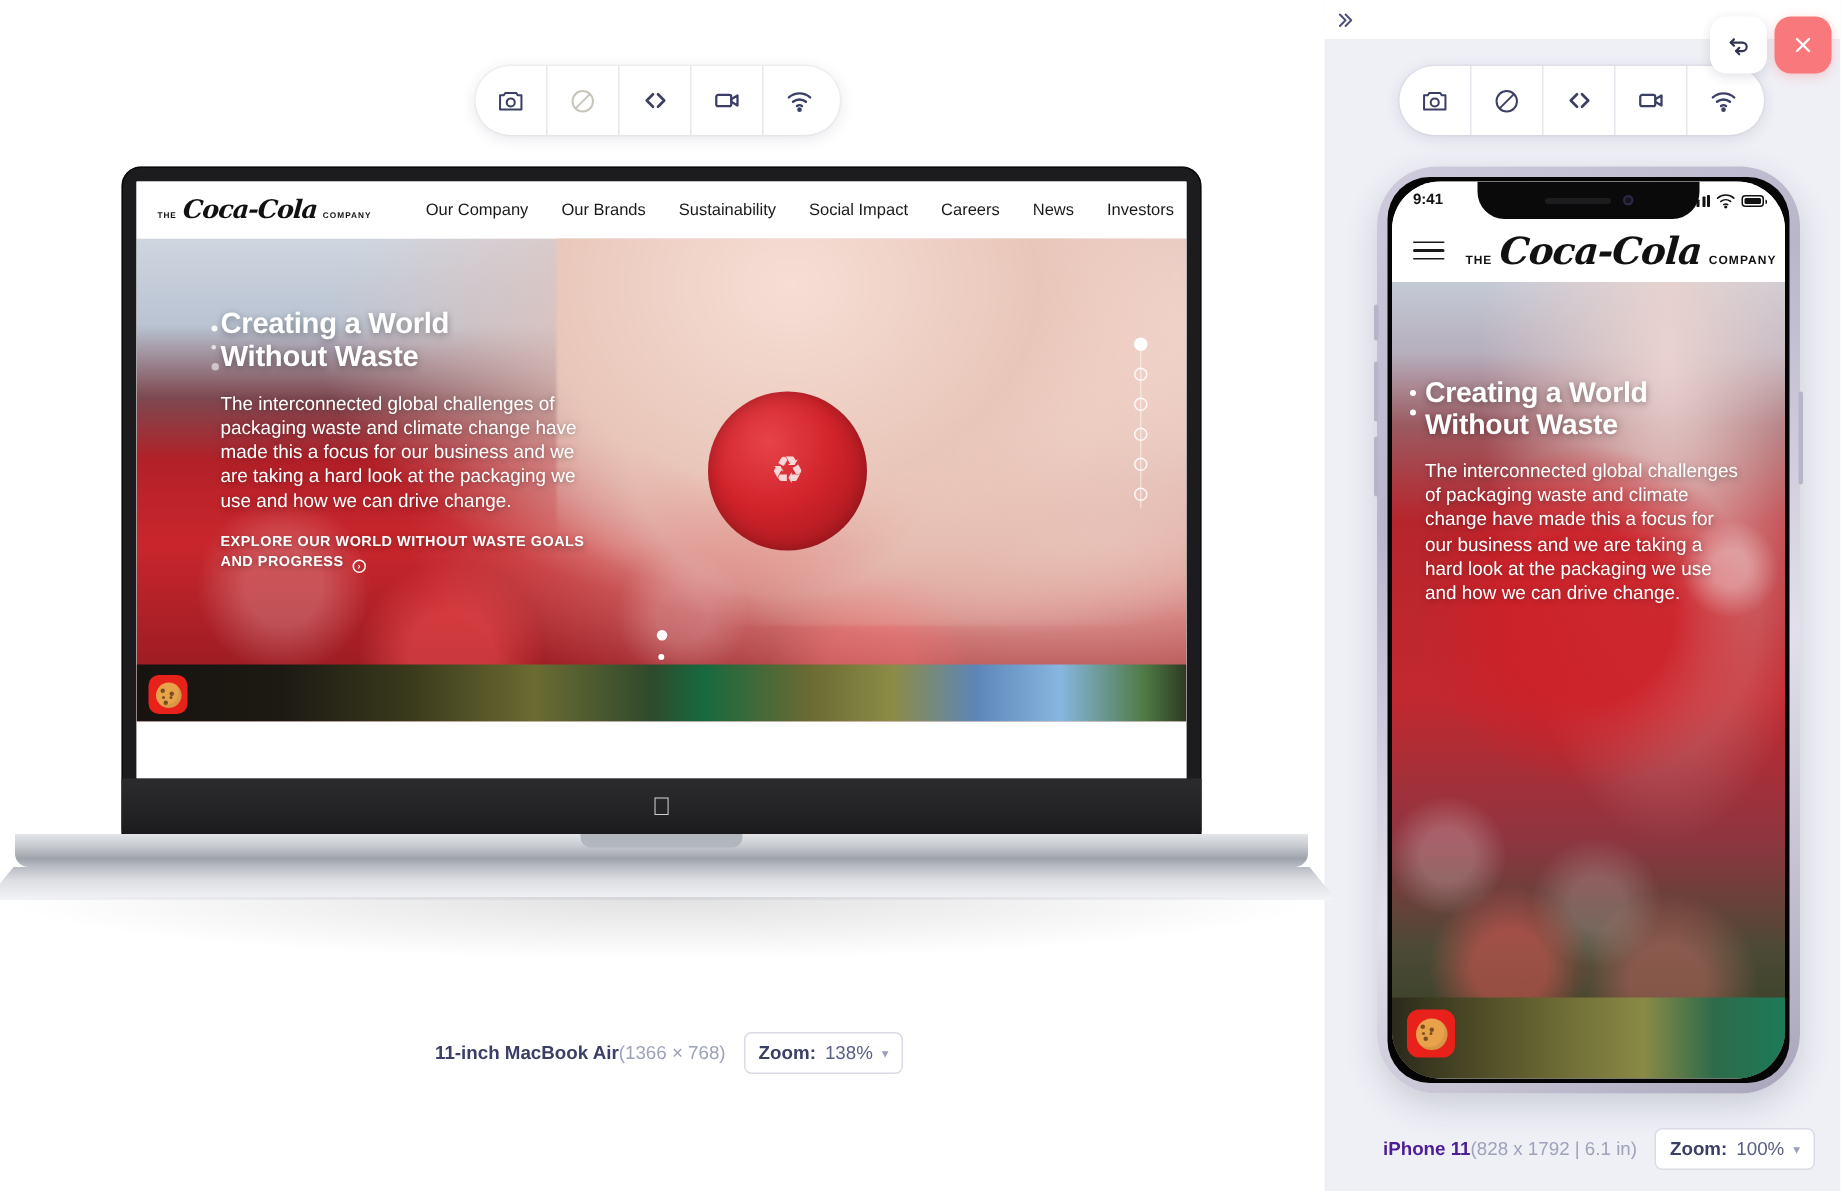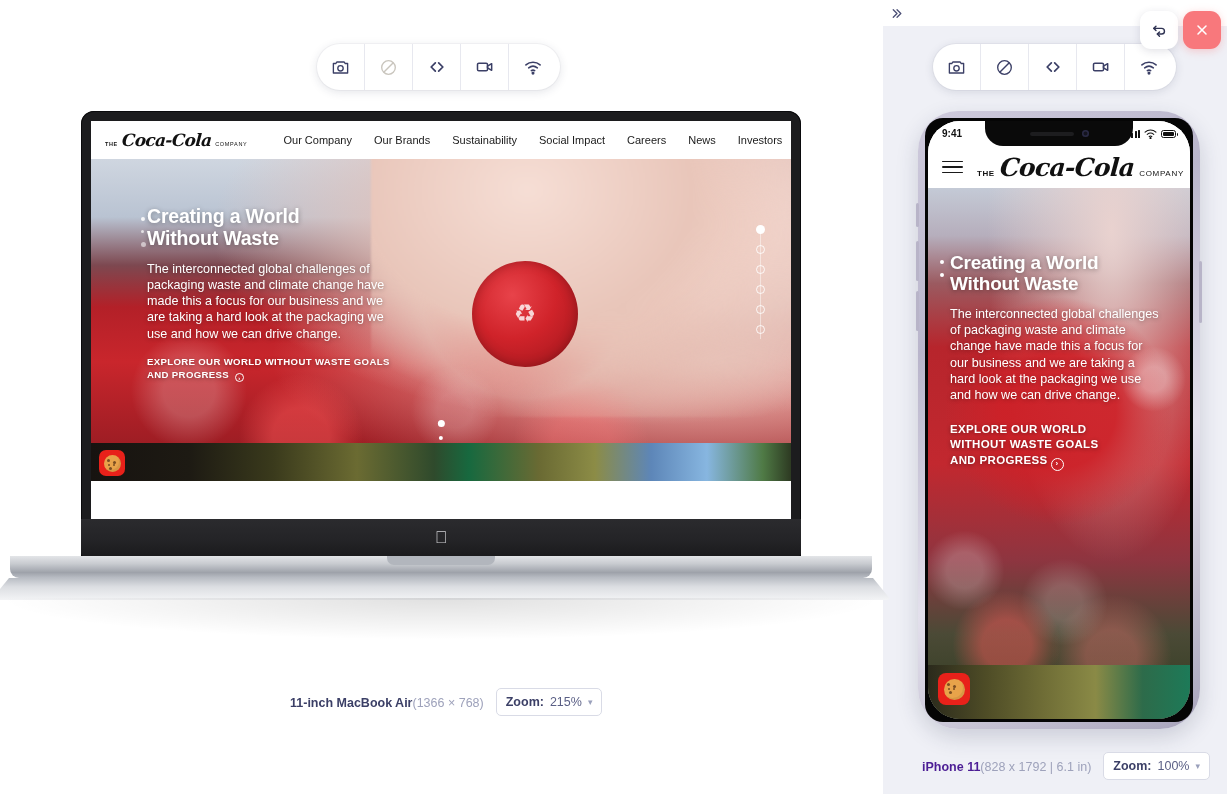--- a/index.html
+++ b/index.html
@@ -117,21 +117,21 @@
     height: 38px; background: #fff; display: flex; align-items: center;
     padding: 0 14px; gap: 0;
   }
   .cc-logo { display: flex; align-items: baseline; gap: 4px; white-space: nowrap; }
   .cc-the { font-size: 5.5px; letter-spacing: .6px; color: #111; font-weight: 700; }
   .cc-script {
     font-family: "DejaVu Serif", serif; font-style: italic; font-weight: 700;
     font-size: 17px; color: #111; letter-spacing: -.7px; line-height: 1;
     transform: skewX(-4deg);
   }
-  .cc-company { font-size: 5.5px; letter-spacing: .7px; color: #111; font-weight: 400; }
+  .cc-company { font-size: 5.5px; letter-spacing: .7px; color: #111; font-weight: 700; }
   .nav-links { display: flex; align-items: center; gap: 22px; margin-left: 36px; }
   .nav-links a {
     font-size: 11px; color: #1a1a1a; text-decoration: none; white-space: nowrap;
   }
 
   
   .hero { position: relative; width: 100%; height: 322px; overflow: hidden; }
   .hero-bg {
     position: absolute; inset: 0;
     background:
@@ -264,21 +264,21 @@
   
   .iphone {
     position: absolute; left: 918px; top: 111px; width: 282px; height: 618px;
     border-radius: 40px;
     background: linear-gradient(145deg,#cfcbdd 0%, #b9b5cb 30%, #e3e0ec 62%, #a8a4bb 100%);
     padding: 7px;
     box-shadow: 0 8px 22px rgba(40,44,80,.18);
   }
   .iphone-inner {
     position: relative; width: 100%; height: 100%;
-    border-radius: 18px; background: #050505; padding: 3px;
+    border-radius: 28px; background: #050505; padding: 3px;
     overflow: hidden;
   }
   .iphone-screen {
     position: relative; width: 100%; height: 100%;
     border-radius: 32px; overflow: hidden; background: #fff;
   }
   .notch {
     position: absolute; left: 50%; transform: translateX(-50%); top: 0;
     width: 148px; height: 25px; background: #0a0a0a;
     border-radius: 0 0 18px 18px; z-index: 6;
@@ -524,21 +524,21 @@
     <div class="mb-foot"></div>
     <div class="mb-shadow"></div>
   </div>
 
   <div class="caption-row cap-left">
     <div>
       <span class="cap-name">11-inch MacBook Air</span><span class="cap-dims">(1366 × 768)</span>
     </div>
     <div class="zoom-select">
       <span class="zoom-label">Zoom:</span>
-      <span class="zoom-value">215%</span>
+      <span class="zoom-value">138%</span>
       <span class="zoom-caret">▾</span>
     </div>
   </div>
 
   <div class="iphone">
     <span class="side-btn sb-mute"></span>
     <span class="side-btn sb-volup"></span>
     <span class="side-btn sb-voldn"></span>
     <span class="side-btn sb-power"></span>
     <div class="iphone-inner">
@@ -586,25 +586,20 @@
           <div class="m-left-dots">
               <i></i>
               <i></i>
             </div>
           <div class="m-copy">
             <div class="hero-title">
               <div>Creating a World</div>
               <div>Without Waste</div>
             </div>
             <p class="hero-body">The interconnected global challenges of packaging waste and climate change have made this a focus for our business and we are taking a hard look at the packaging we use and how we can drive change.</p>
-            <div class="hero-cta">
-              <span>EXPLORE OUR WORLD</span><br>
-              <span>WITHOUT WASTE GOALS</span><br>
-              <span>AND PROGRESS</span><span class="arrow-circ">›</span>
-            </div>
           </div>
           <div class="m-strip"></div>
           <div class="cookie-btn m-cookie">
             <span class="cookie"></span>
           </div>
         </div>
 
       </div>
     </div>
   </div>

